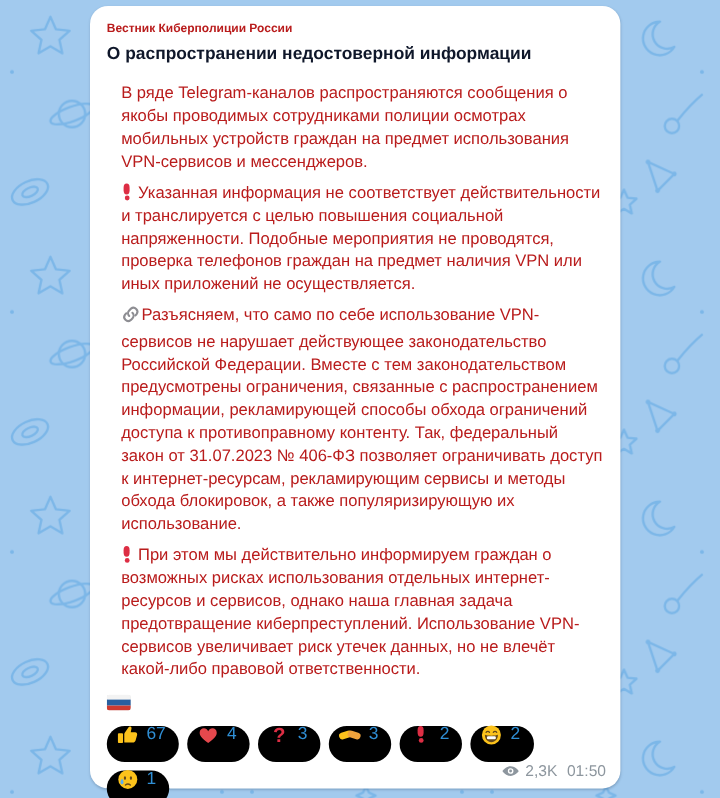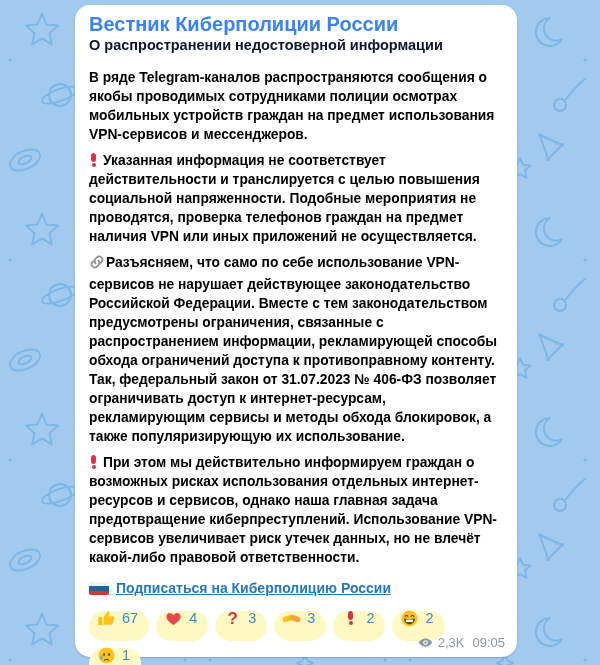--- a/index.html
+++ b/index.html
@@ -8,40 +8,40 @@
     font-family:"Liberation Sans","DejaVu Sans",sans-serif;
     background:#a2caee;
   }
   .bg-svg{position:absolute;left:0;top:0;z-index:0;}
   .bubble{
     position:absolute;left:75px;top:5px;width:442px;height:652px;
     background:#ffffff;border-radius:15px;
     box-shadow:0 1px 2px rgba(50,77,103,.28);
     box-sizing:border-box;padding:10px 14px 8px 14px;z-index:1;
   }
-  .channel{font-size:20px;font-weight:bold;color:#3b82f6;line-height:19px;margin-bottom:2px;cursor:pointer;}
+  .channel{font-size:10px;font-weight:bold;color:#b91c1c;line-height:19px;margin-bottom:2px;cursor:pointer;}
   .title{font-size:14.5px;font-weight:bold;color:#0f172a;line-height:19px;margin-bottom:13px;}
-  .bubble p{margin:0 0 7px 0;font-size:13.8px;line-height:19px;color:#000000;font-weight:bold;}
+  .bubble p{margin:0 0 7px 12px;font-size:13.8px;line-height:19px;color:#b91c1c;}
   
   .emoji-excl{display:inline-block;position:relative;width:5px;height:14px;margin:0 7px 0 2px;vertical-align:-2px;}
   .emoji-excl::before{content:"";position:absolute;left:0;top:0;width:5px;height:9px;background:#dd2e44;border-radius:2.5px/3.5px;}
   .emoji-excl::after{content:"";position:absolute;left:.5px;bottom:0;width:4px;height:4px;background:#dd2e44;border-radius:50%;}
   .emoji-link{display:inline-block;vertical-align:-3px;margin-right:1px;}
   .subscribe{display:flex;align-items:center;gap:7px;margin:12px 0 0 0;}
   .flag{display:inline-block;width:20px;height:13px;border-radius:2px;overflow:hidden;box-shadow:0 0 0 1px rgba(0,0,0,.12) inset;}
   .flag i{display:block;width:100%;height:33.4%;}
   .flag .f1{background:#f3f3f3;}
   .flag .f2{background:#2a5f9e;}
   .flag .f3{background:#cf3a2f;}
   .sub-link{font-size:14px;font-weight:bold;color:#2478bf;text-decoration:underline;cursor:pointer;line-height:19px;}
   .reactions{display:flex;flex-wrap:wrap;gap:7px;margin-top:13px;}
   .pill{
     display:inline-flex;align-items:center;gap:6px;height:30px;
     padding:0 11px 16px 8px;border:none;border-radius:15px;
-    background:#fef9c3;cursor:pointer;
+    background:#000000;cursor:pointer;
     font-family:"Liberation Sans","DejaVu Sans",sans-serif;
   }
   .pill .count{font-size:14.5px;color:#2f8ed4;}
   .pill .glyph{display:inline-flex;align-items:center;justify-content:center;width:19px;height:19px;}
   .txt-q{color:#dd2e44;font-weight:bold;font-size:17px;line-height:19px;}
   .pill .emoji-excl{margin:0;}
   .meta{
     position:absolute;right:12px;bottom:7px;
     display:flex;align-items:flex-start;gap:5px;
     font-size:13px;color:#8d969e;
@@ -94,21 +94,20 @@
         </svg></span><span>Разъясняем, что само по себе использование VPN-сервисов не нарушает действующее законодательство Российской Федерации. Вместе с тем законодательством предусмотрены ограничения, связанные с распространением информации, рекламирующей способы обхода ограничений доступа к противоправному контенту. Так, федеральный закон от 31.07.2023 № 406-ФЗ позволяет ограничивать доступ к интернет-ресурсам, рекламирующим сервисы и методы обхода блокировок, а также популяризирующую их использование.</span></p>
 
   <p><span class="emoji-excl"></span><span>При этом мы действительно информируем граждан о возможных рисках использования отдельных интернет-ресурсов и сервисов, однако наша главная задача предотвращение киберпреступлений. Использование VPN-сервисов увеличивает риск утечек данных, но не влечёт какой-либо правовой ответственности.</span></p>
 
   <div class="subscribe">
     <span class="flag">
         <i class="f1"></i>
         <i class="f2"></i>
         <i class="f3"></i>
       </span>
-    <a class="sub-link">Подписаться на Киберполицию России</a>
   </div>
 
   <div class="reactions">
 
     <button class="pill">
       <span class="glyph">
           <svg width="19" height="19" viewBox="0 0 24 24">
             <path fill="#fcc21b" d="M2.5 10.2h3.6c.5 0 .9.4.9.9v8.4c0 .5-.4.9-.9.9H2.5c-.5 0-.9-.4-.9-.9v-8.4c0-.5.4-.9.9-.9z"></path>
             <path fill="#fcc21b" d="M8.3 19.5v-8.6c0-.5.2-1 .5-1.4l4.2-5.8c.4-.5 1-.8 1.6-.6.9.2 1.5 1.1 1.3 2l-.8 4h4.6c1.5 0 2.5 1.4 2.1 2.8l-1.6 5.9c-.4 1.3-1.6 2.2-3 2.2H9.3c-.6 0-1-.4-1-.5z"></path>
           </svg>
@@ -175,16 +174,16 @@
   </div>
 
   <div class="meta">
     <span style="display:inline-flex;">
         <svg width="15" height="15" viewBox="0 0 24 24">
           <path fill="#8d969e" d="M12 5.5c-5.2 0-9.5 4.1-10.9 6.5C2.5 14.4 6.8 18.5 12 18.5s9.5-4.1 10.9-6.5C21.5 9.6 17.2 5.5 12 5.5zm0 10.3a3.8 3.8 0 1 1 0-7.6 3.8 3.8 0 0 1 0 7.6z"></path>
           <circle cx="12" cy="12" r="1.9" fill="#8d969e"></circle>
         </svg>
       </span>
     <span>2,3K</span>
-    <span class="time">09:05</span>
+    <span class="time">01:50</span>
   </div>
 
 </div>
 
 </body></html>

